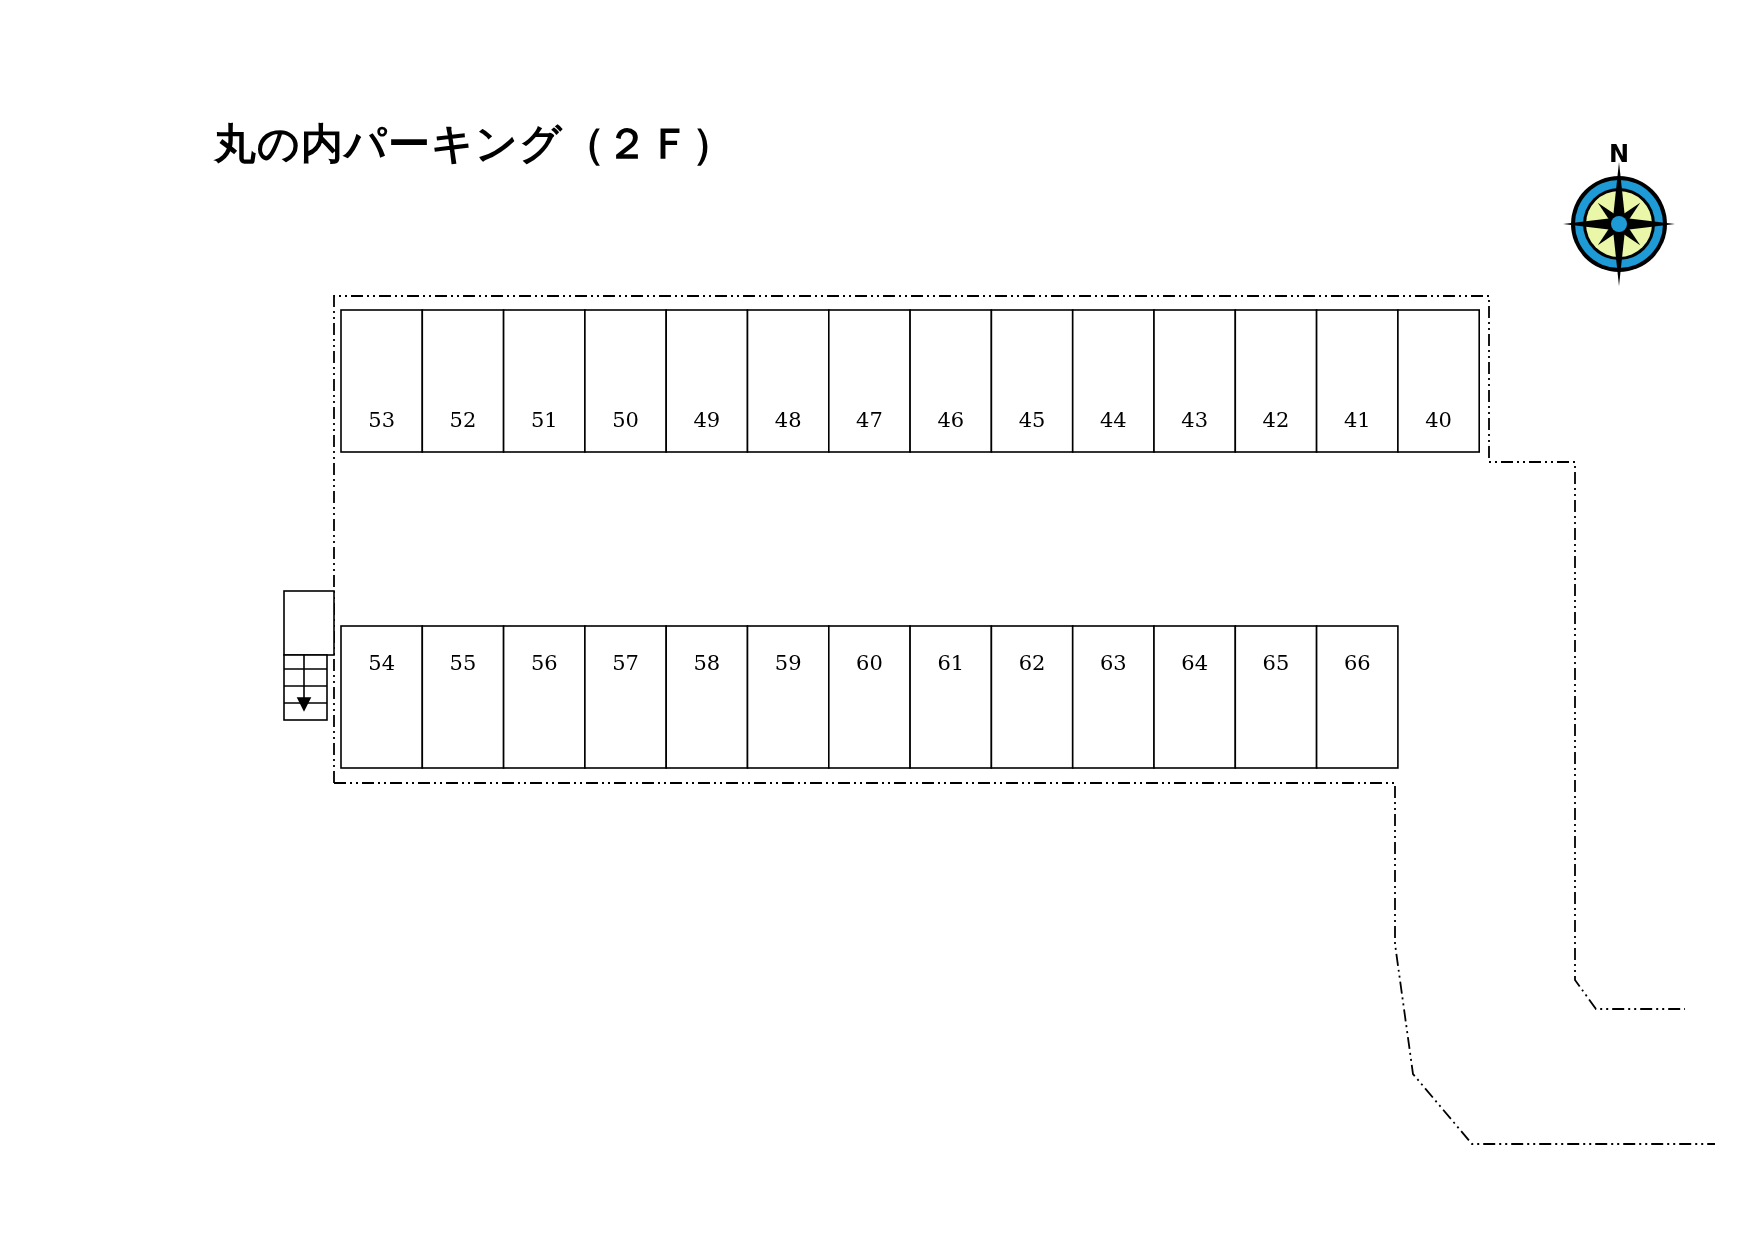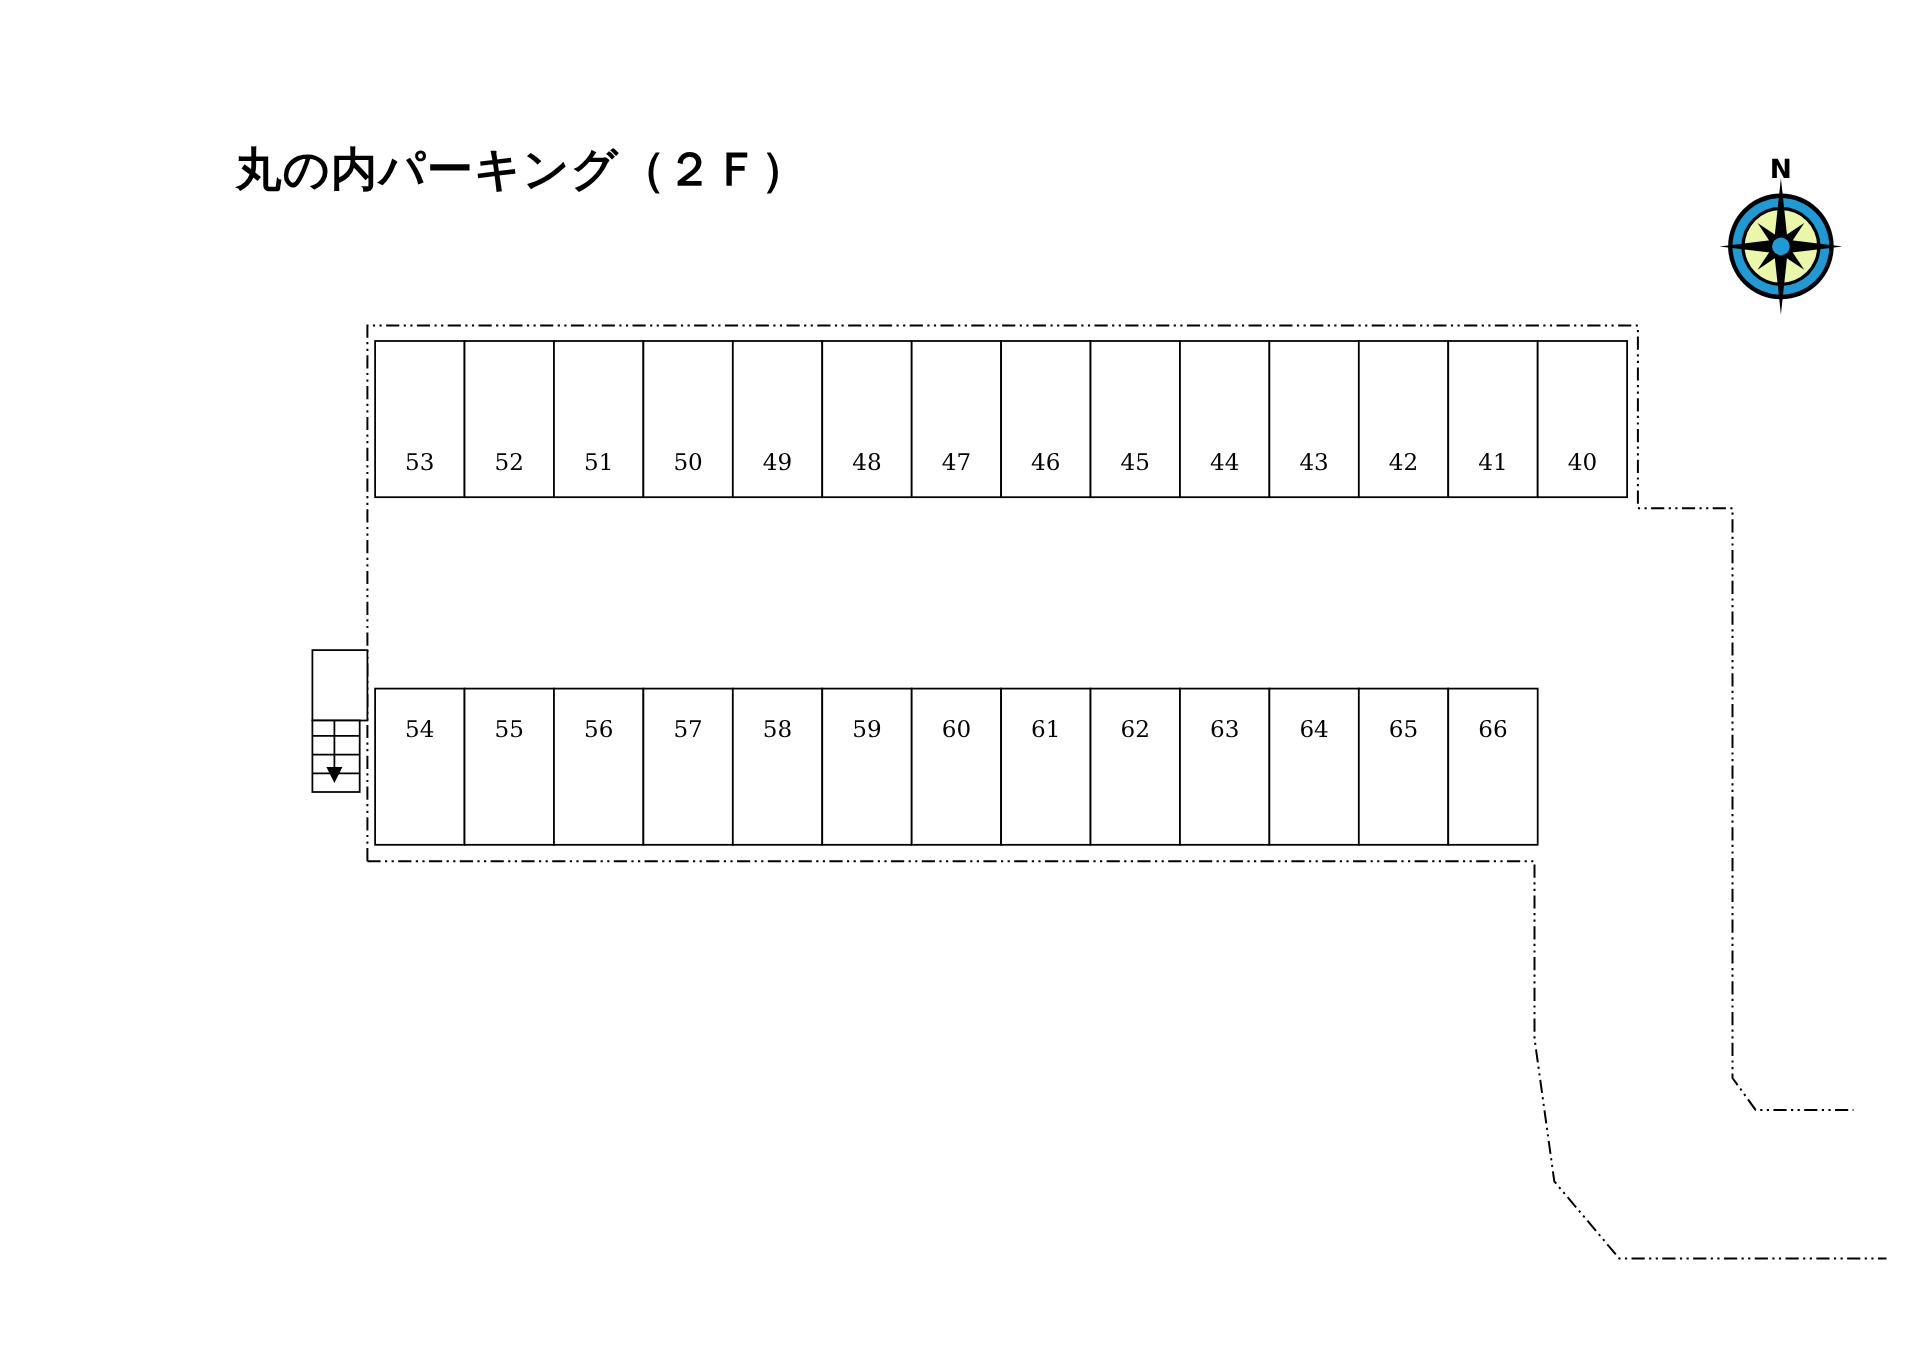--- a/index.html
+++ b/index.html
@@ -1,17 +1,17 @@
 <!DOCTYPE html>
 <html><head>
 <meta charset="utf-8">
 <style>
   html, body { margin:0; padding:0; background:#ffffff; }
   body { width:1755px; height:1241px; position:relative; overflow:hidden; font-family:"DejaVu Sans", sans-serif; }
-  .title { position:absolute; left:214px; top:126px; font-size:42px; font-weight:bold; color:#000; letter-spacing:1px; white-space:nowrap; font-family:"DejaVu Sans", sans-serif; }
+  .title { position:absolute; left:214px; top:116px; font-size:42px; font-weight:bold; color:#000; letter-spacing:1px; white-space:nowrap; font-family:"DejaVu Sans", sans-serif; }
   svg.plan { position:absolute; left:0; top:0; }
   .num { font-family:"DejaVu Serif", serif; font-size:21px; fill:#000; }
   .compass-n { font-family:"DejaVu Sans", sans-serif; font-weight:bold; font-size:24px; fill:#000; }
 </style>
 </head>
 <body>
 
 <div class="title">丸の内パーキング（２Ｆ）</div>
 
 <svg class="plan" width="1755" height="1241" viewBox="0 0 1755 1241">

